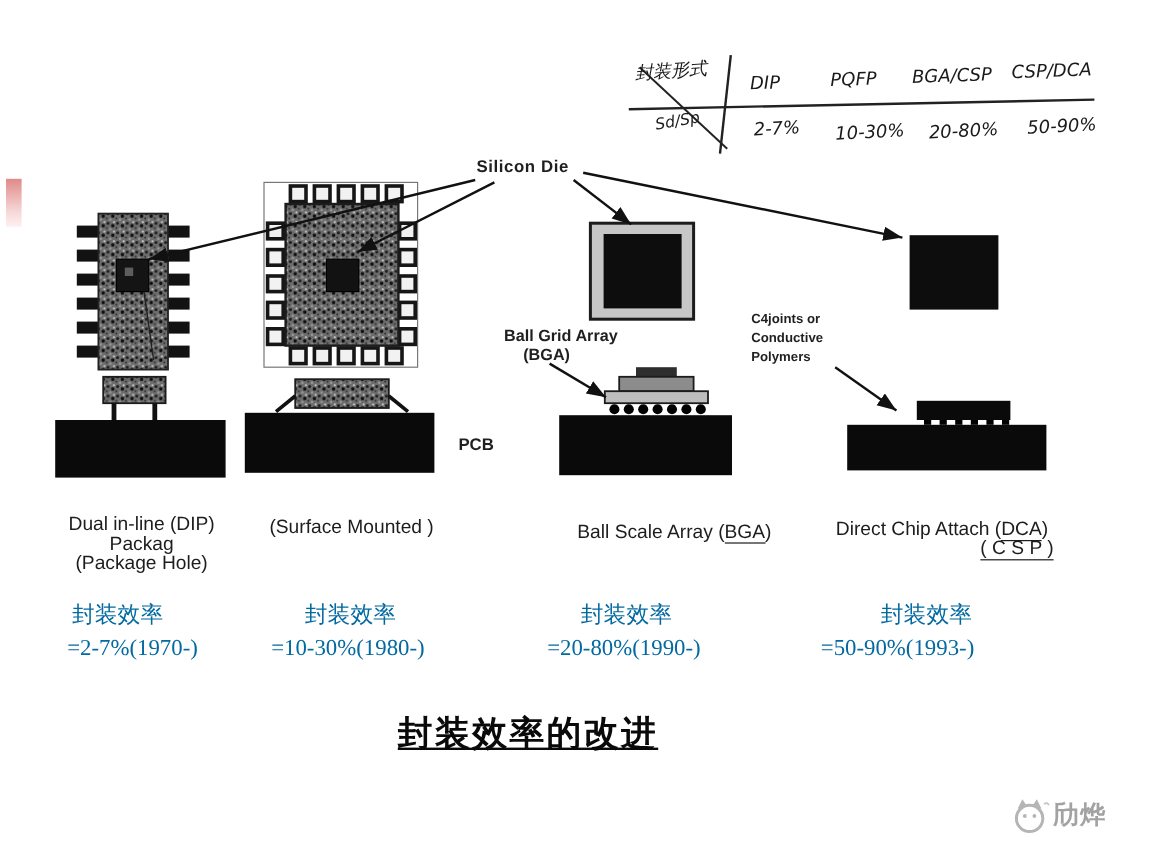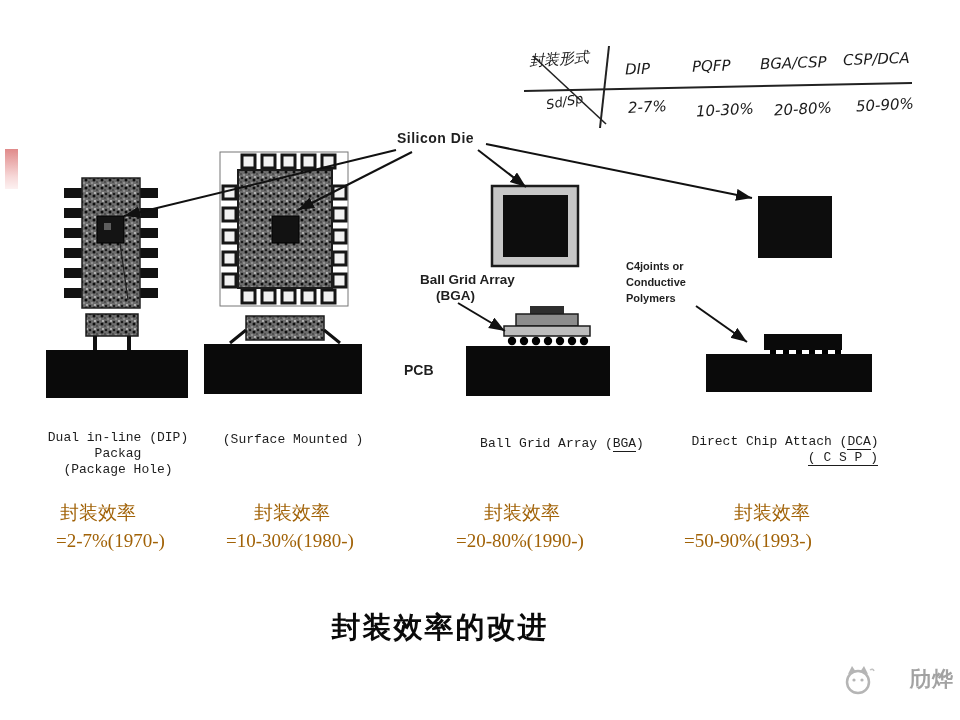--- a/index.html
+++ b/index.html
@@ -2,31 +2,31 @@
 <html><head>
 <meta charset="utf-8">
 <style>
   html,body{margin:0;padding:0;}
   body{width:960px;height:720px;background:#ffffff;position:relative;overflow:hidden;
        font-family:"Liberation Sans",sans-serif;}
   .abs{position:absolute;}
   .art{position:absolute;left:0;top:0;}
   .hand{font-family:"DejaVu Sans",sans-serif;font-style:italic;color:#1a1a1a;white-space:nowrap;}
   .lbl{font-family:"Liberation Sans",sans-serif;font-weight:600;color:#1f1f1f;font-size:14px;white-space:nowrap;}
-  .cap{font-family:Liberation Mono, monospace;font-size:13px;color:#1d1d1d;text-align:center;line-height:16px;}
+  .cap{font-family:Liberation Sans, sans-serif;font-size:16px;color:#1d1d1d;text-align:center;line-height:16px;}
   .cap .u{border-bottom:1.6px solid #1d1d1d;padding-bottom:0px;}
-  .eff{font-family:"Liberation Serif",serif;font-size:19px;color:#a16207;line-height:28px;white-space:nowrap;}
+  .eff{font-family:"Liberation Serif",serif;font-size:19px;color:#0369a1;line-height:28px;white-space:nowrap;}
   .eff .eff-label{display:block;}
   .eff0 .eff-label{padding-left:4px;}
   .eff1 .eff-label{padding-left:28px;}
   .eff2 .eff-label{padding-left:28px;}
   .eff3 .eff-label{padding-left:50px;}
   .title{font-family:"DejaVu Sans",sans-serif;font-weight:bold;font-size:29px;color:#0a0a0a;
          text-align:center;letter-spacing:2px;}
-  .wm-text{font-family:"DejaVu Sans",sans-serif;font-weight:bold;font-size:21px;color:#a2a2a2;letter-spacing:1px;margin-left:32px;}
+  .wm-text{font-family:"DejaVu Sans",sans-serif;font-weight:bold;font-size:21px;color:#a2a2a2;letter-spacing:1px;}
   .redmark{background:linear-gradient(180deg,#e08a8a,#f7d9d9 70%,#fdf1f1);width:13px;height:40px;}
 </style>
 </head>
 <body>
 
 <svg class="art" width="960" height="720" viewBox="0 0 960 720" aria-hidden="true">
   <defs>
     <pattern id="speck" width="8" height="8" patternUnits="userSpaceOnUse">
       <rect width="8" height="8" fill="#6d6d6d"></rect>
       <circle cx="2" cy="2" r="1.3" fill="#1e1e1e"></circle>
@@ -174,40 +174,40 @@
   <div class="abs hand" style="left:856px;top:96px;font-size:15px;transform:rotate(-3deg);">50-90%</div>
 </div>
 
 <div class="abs lbl" style="left:397px;top:130px;letter-spacing:0.5px;">Silicon Die</div>
 
 <div class="abs lbl" style="left:384px;top:272px;font-size:13.5px;line-height:16px;margin-left:36px;">
   <div>Ball Grid Array</div>
   <div style="padding-left:16px;">(BGA)</div>
 </div>
 
-<div class="abs lbl" style="left:404px;top:362px;">PCB</div>
+<div class="abs lbl" style="left:382px;top:362px;">PCB</div>
 
 <div class="abs lbl" style="left:626px;top:258px;font-size:11px;line-height:16px;">
   <div>C4joints or</div>
   <div>Conductive</div>
   <div>Polymers</div>
 </div>
 
 <div class="abs cap" style="left:33px;top:430px;width:170px;">
   <div>Dual in-line (DIP)</div>
   <div>Packag</div>
   <div>(Package Hole)</div>
 </div>
 
 <div class="abs cap" style="left:195px;top:432px;width:196px;">
   <div>(Surface Mounted )</div>
 </div>
 
 <div class="abs cap" style="left:462px;top:436px;width:200px;">
-  <div><span>Ball Grid Array (</span><span class="u">BGA</span><span>)</span></div>
+  <div><span>Ball Scale Array (</span><span class="u">BGA</span><span>)</span></div>
 </div>
 
 <div class="abs cap" style="left:680px;top:434px;width:210px;">
   <div><span>Direct Chip Attach (</span><span class="u">DCA</span><span>)</span></div>
   <div style="text-align:right;padding-right:12px;"><span class="u">( C S P )</span></div>
 </div>
 
 <div class="abs eff eff0" style="left:56px;top:499px;">
   <span class="eff-label">封装效率</span>
   <span>=2-7%(1970-)</span>
@@ -218,21 +218,21 @@
 </div>
 <div class="abs eff eff2" style="left:456px;top:499px;">
   <span class="eff-label">封装效率</span>
   <span>=20-80%(1990-)</span>
 </div>
 <div class="abs eff eff3" style="left:684px;top:499px;">
   <span class="eff-label">封装效率</span>
   <span>=50-90%(1993-)</span>
 </div>
 
-<div class="abs title" style="left:260px;top:608px;width:360px;">封装效率的改进</div>
+<div class="abs title" style="left:260px;top:592px;width:360px;text-decoration:underline;">封装效率的改进</div>
 
 <div class="abs" style="left:840px;top:660px;display:flex;align-items:center;">
   <svg width="38" height="38" viewBox="0 0 38 38" aria-hidden="true">
     <path d="M8,14 L12,6 L16,12 Z" fill="#b5b5b5"></path>
     <path d="M28,14 L24,6 L20,12 Z" fill="#b5b5b5"></path>
     <circle cx="18" cy="22" r="11" fill="none" stroke="#b5b5b5" stroke-width="2.5"></circle>
     <circle cx="14" cy="20" r="1.6" fill="#b5b5b5"></circle>
     <circle cx="22" cy="20" r="1.6" fill="#b5b5b5"></circle>
     <path d="M30,10 q3,-2 4,1" stroke="#c3c3c3" stroke-width="1.5" fill="none"></path>
   </svg>

